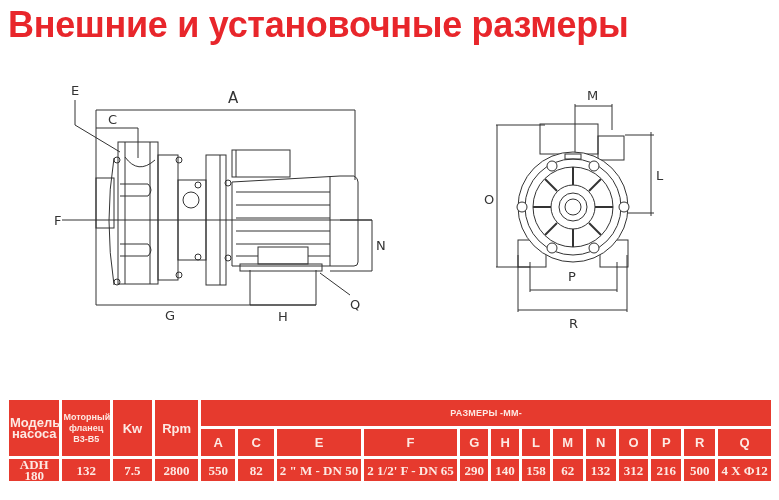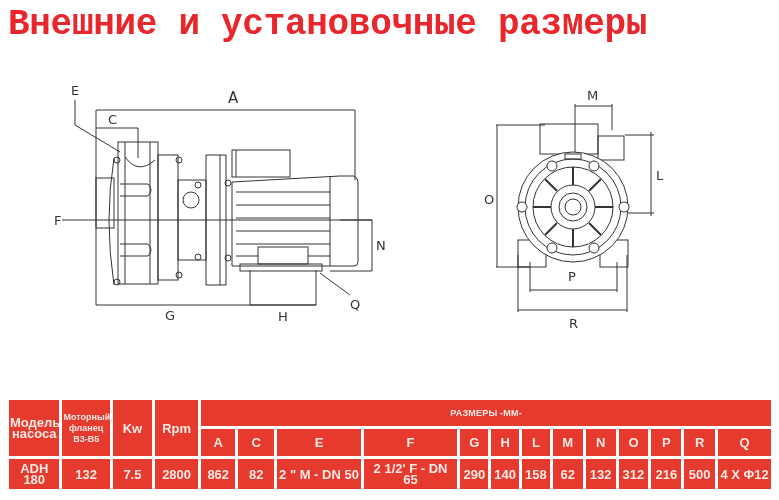--- a/index.html
+++ b/index.html
@@ -1,21 +1,21 @@
 <!DOCTYPE html>
 <html><head>
 <meta charset="utf-8">
 <style>
   * { box-sizing: border-box; margin: 0; padding: 0; }
   html, body { width: 779px; height: 500px; background: #ffffff; overflow: hidden; }
   body { position: relative; font-family: "DejaVu Sans", sans-serif; }
 
   .title {
     position: absolute; left: 8px; top: 4px;
-    font-family: Liberation Mono, monospace;
+    font-family: Liberation Sans, sans-serif;
     font-weight: bold; font-size: 36px; letter-spacing: -0.3px;
     color: #e8262b; white-space: nowrap;
   }
 
   .drawing { position: absolute; left: 0; top: 60px; width: 779px; height: 330px; }
   .drawing svg { width: 779px; height: 330px; }
   .lbl { font-family: "DejaVu Sans", sans-serif; font-size: 13px; fill: #333; }
   .lbl.big { font-size: 15px; }
 
   .spec-table {
@@ -23,21 +23,21 @@
     border-collapse: separate; border-spacing: 3px; table-layout: fixed;
   }
   .spec-table td {
     background: #e63a2e; color: #fde9e3;
     font-family: "Liberation Sans", sans-serif; font-weight: bold;
     font-size: 13px; text-align: center; vertical-align: middle;
     line-height: 11px; padding: 0 1px;
   }
   .spec-table .h-group { height: 26px; font-size: 9px; letter-spacing: 0.2px; margin-left: 44px; }
   .spec-table .h-sub { height: 27px; }
-  .spec-table .row { height: 30px; }
+  .spec-table .row { height: 22px; font-family: Liberation Serif, serif; }
   .spec-table .sm { font-size: 9px; line-height: 11px; margin-left: 20px; }
 </style>
 </head>
 <body>
 
 <div class="title">Внешние и установочные размеры</div>
 
 <div class="drawing">
   <svg viewBox="0 60 779 330" xmlns="http://www.w3.org/2000/svg" fill="none" stroke="#333" stroke-width="1">
 
@@ -217,21 +217,21 @@
     <td class="h-sub">O</td>
     <td class="h-sub">P</td>
     <td class="h-sub">R</td>
     <td class="h-sub">Q</td>
   </tr>
   <tr class="row">
     <td class="row">ADH 180</td>
     <td class="row">132</td>
     <td class="row">7.5</td>
     <td class="row">2800</td>
-    <td class="row">862</td>
+    <td class="row">550</td>
     <td class="row">82</td>
     <td class="row">2 " M - DN 50</td>
     <td class="row">2 1/2' F - DN 65</td>
     <td class="row">290</td>
     <td class="row">140</td>
     <td class="row">158</td>
     <td class="row">62</td>
     <td class="row">132</td>
     <td class="row">312</td>
     <td class="row">216</td>

